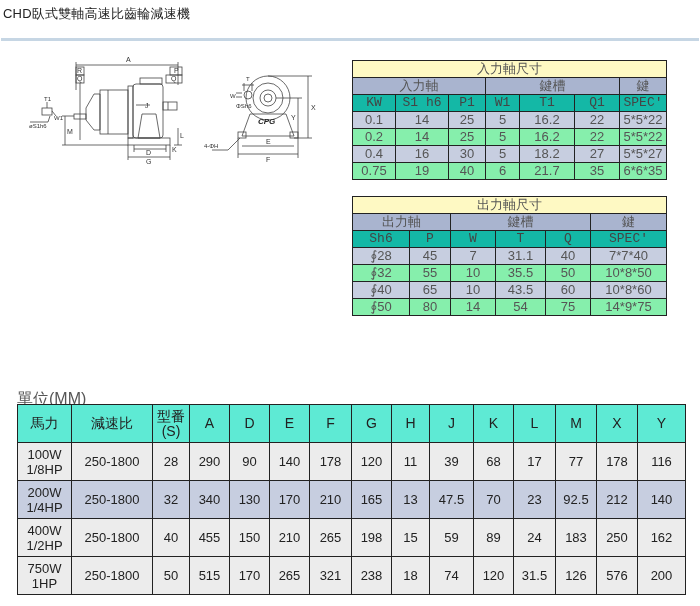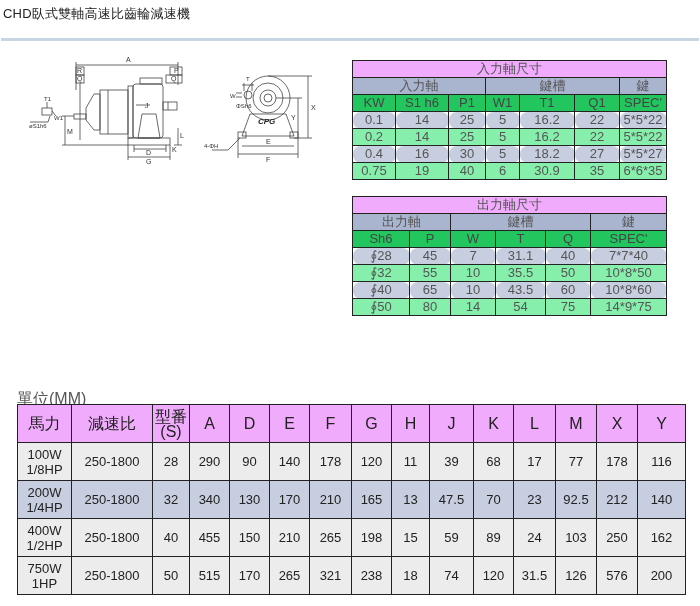--- a/index.html
+++ b/index.html
@@ -11,34 +11,34 @@
   .sep { position: absolute; left: 1px; top: 38px; width: 698px; height: 3px; background: #c6d6e4; }
 
   .drawing { position: absolute; left: 28px; top: 50px; width: 300px; height: 120px; }
 
   table { border-collapse: collapse; position: absolute; }
   td, th { border: 1px solid #222; padding: 0; text-align: center; font-weight: normal; }
 
   
   .spec { font-size: 13px; color: #555; }
   .spec td { height: 16px; line-height: 16px; }
-  .spec .cap td { background: #f0abfc; color: #555; }
+  .spec .cap td { background: #fef9c3; color: #555; }
   .spec .grp td { background: #a9b4cf; color: #555; }
-  .spec .hdr td { background: #22c55e; color: #444; }
-  .spec .odd td { background: #c7cee0; border-radius: 8px; }
+  .spec .hdr td { background: #14b8a6; color: #444; font-family: Liberation Mono, monospace; }
+  .spec .odd td { background: #c7cee0; }
   .spec .even td { background: #86efac; }
 
   #input-table { left: 352px; top: 60px; width: 315px; }
   #output-table { left: 352px; top: 196px; width: 315px; }
 
   .unit { position: absolute; left: 17px; top: 389px; font-size: 16px; color: #555; }
 
   #dim-table { left: 17px; top: 404px; width: 669px; font-size: 13px; color: #222; }
   #dim-table td { height: 37px; line-height: 15px; }
-  #dim-table .hdr td { background: #f0abfc; font-size: 16px; margin-left: 40px; }
+  #dim-table .hdr td { background: #5eead4; font-size: 14px; margin-left: 40px; }
   #dim-table .odd td { background: #ececec; }
   #dim-table .even td { background: #c7cee0; }
   #dim-table .hp { line-height: 15px; }
 </style>
 </head>
 <body>
 
 <div class="title">
   <span class="code">CHD</span><span>臥式雙軸高速比齒輪減速機</span>
 </div>
@@ -197,21 +197,21 @@
         <td>5</td>
         <td>18.2</td>
         <td>27</td>
         <td>5*5*27</td>
   </tr>
   <tr class="even">
     <td>0.75</td>
         <td>19</td>
         <td>40</td>
         <td>6</td>
-        <td>30.9</td>
+        <td>21.7</td>
         <td>35</td>
         <td>6*6*35</td>
   </tr>
 </tbody>
   </table>
 
 <table id="output-table" class="spec">
   <tbody>
       <tr class="cap">
         <td colspan="6">出力軸尺寸</td>
@@ -328,21 +328,21 @@
         <td>40</td>
         <td>455</td>
         <td>150</td>
         <td>210</td>
         <td>265</td>
         <td>198</td>
         <td>15</td>
         <td>59</td>
         <td>89</td>
         <td>24</td>
-        <td>103</td>
+        <td>183</td>
         <td>250</td>
         <td>162</td>
   </tr>
   <tr class="odd">
     <td class="hp"><span>750W</span><br><span>1HP</span></td>
     <td>250-1800</td>
         <td>50</td>
         <td>515</td>
         <td>170</td>
         <td>265</td>

